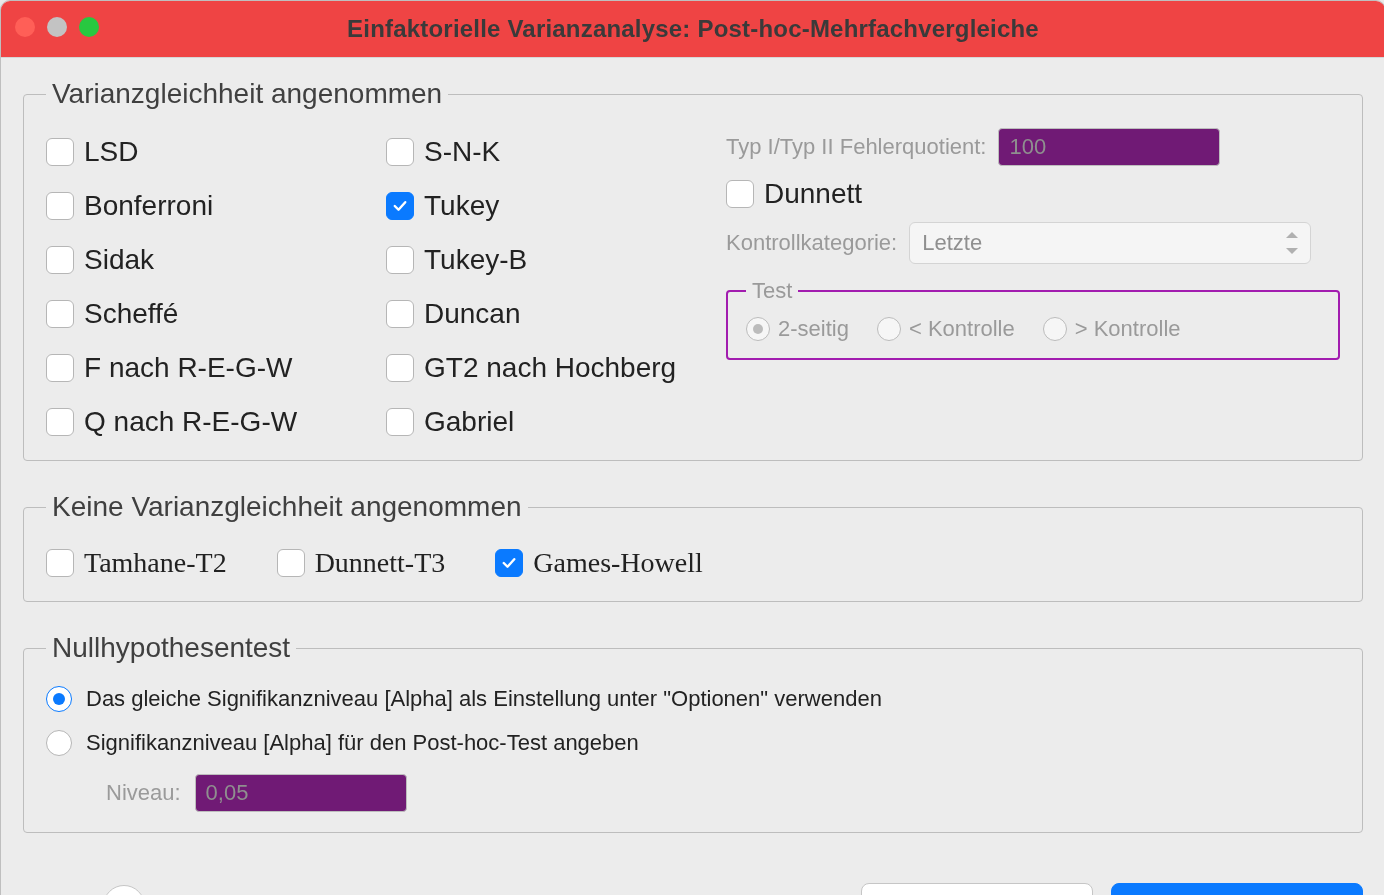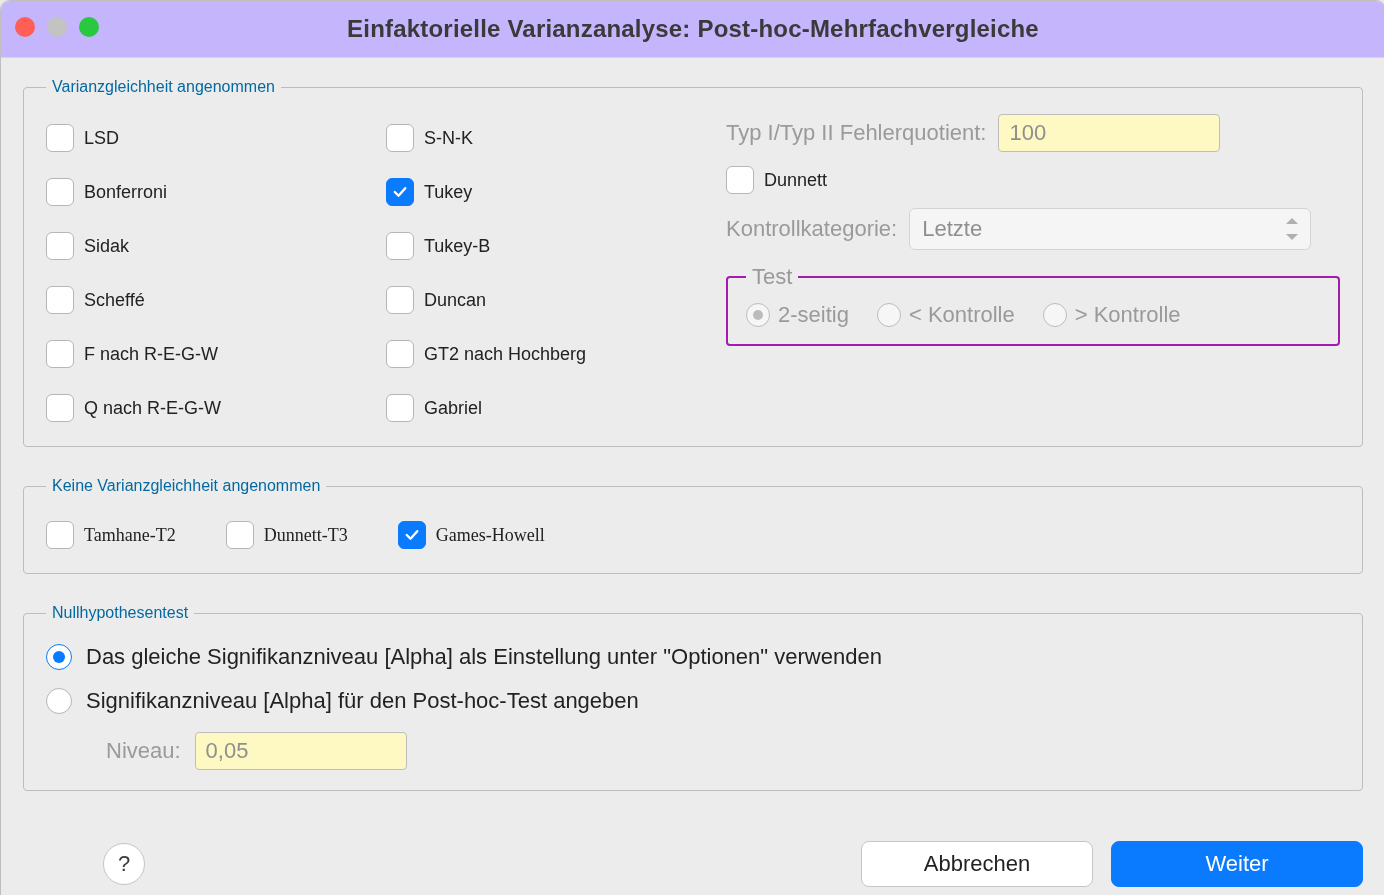--- a/index.html
+++ b/index.html
@@ -17,21 +17,21 @@
     border-radius: 10px;
     overflow: hidden;
     box-shadow: 0 3px 10px rgba(0,0,0,0.08);
   }
   .titlebar {
     height: 56px;
     display: flex;
     align-items: center;
     position: relative;
     border-bottom: 1px solid #d6d6d6;
-    background: #c4b5fd;
+    background: #ef4444;
   }
   .traffic-lights {
     position: absolute;
     left: 14px;
     top: 16px;
     display: flex;
     gap: 12px;
   }
   .tl { width: 20px; height: 20px; border-radius: 50%; }
   .tl-close { background: #ff5f57; }
@@ -49,40 +49,40 @@
     padding: 20px 22px 22px 22px;
   }
 
   fieldset {
     border: 1px solid #bdbdbd;
     border-radius: 4px;
     margin: 0 0 30px 0;
     padding: 18px 22px 20px 22px;
   }
   legend {
-    font-size: 16px;
-    color: #0369a1;
+    font-size: 28px;
+    color: #404040;
     padding: 0 6px;
   }
 
   
   .ev-grid {
     display: grid;
     grid-template-columns: 330px 330px 1fr;
     column-gap: 10px;
   }
   .ev-col { display: flex; flex-direction: column; gap: 18px; padding-top: 6px; }
   .ev-right { display: flex; flex-direction: column; gap: 10px; }
 
   
   .cb {
     display: flex;
     align-items: center;
     gap: 10px;
-    font-size: 18px;
+    font-size: 28px;
     min-height: 36px;
     cursor: pointer;
     text-align: right;
   }
   .cb .box {
     width: 26px; height: 26px;
     border: 1px solid #b6b6b6;
     border-radius: 6px;
     background: #fff;
     display: inline-flex;
@@ -103,21 +103,21 @@
   .inline-row {
     display: flex;
     align-items: center;
     gap: 12px;
     font-size: 22px;
   }
   .text-input {
     height: 36px;
     border: 1px solid #bdbdbd;
     border-radius: 4px;
-    background: #fef9c3;
+    background: #701a75;
     color: #8f8f8f;
     font-size: 22px;
     padding: 0 10px;
     width: 200px;
   }
   .text-input.small { width: 190px; }
 
   .select-like {
     position: relative;
     height: 40px;

